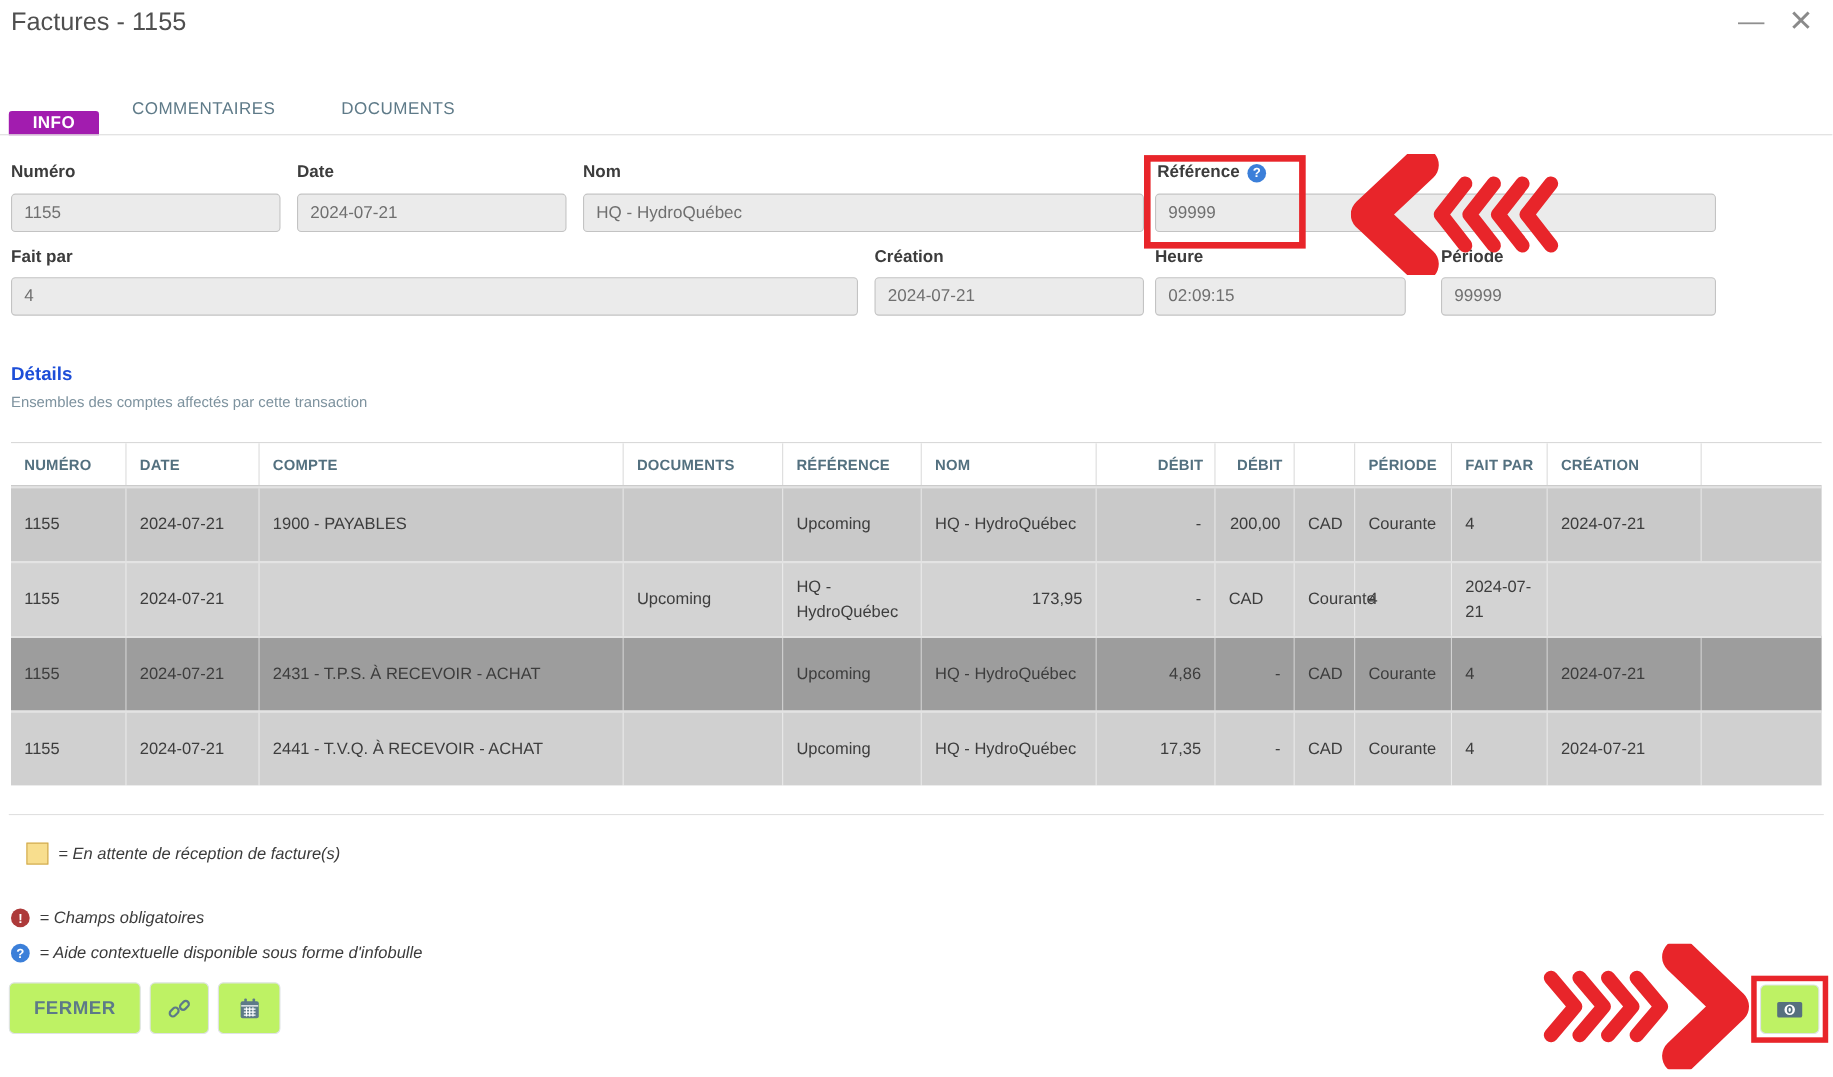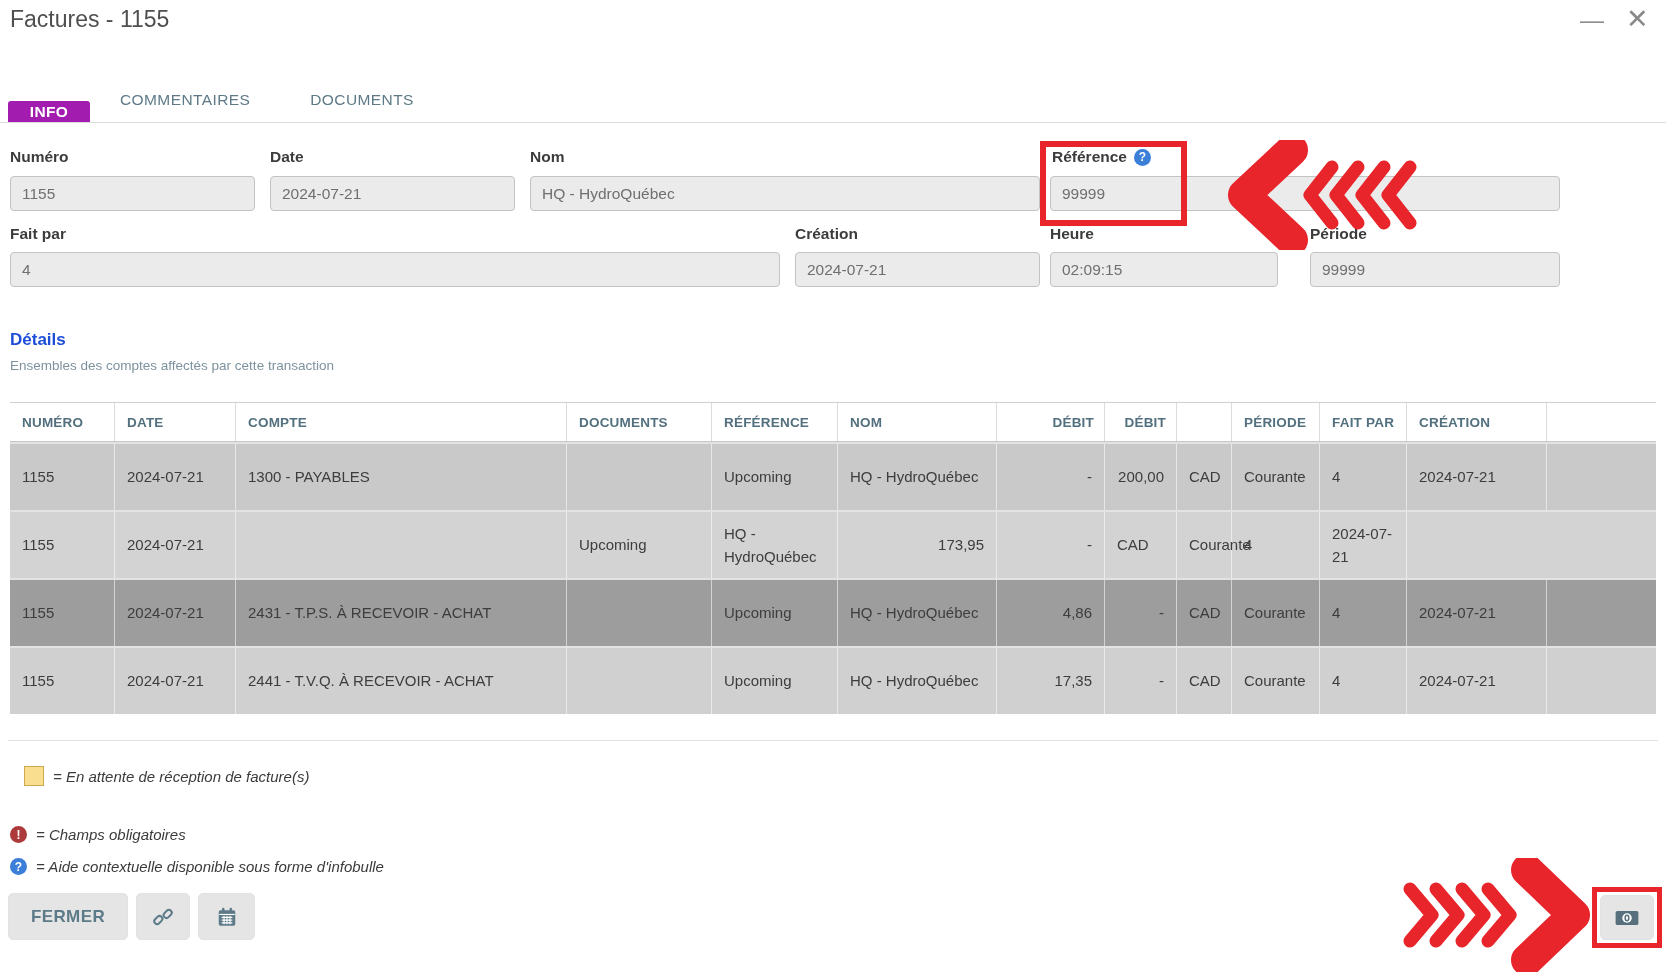--- a/index.html
+++ b/index.html
@@ -54,21 +54,21 @@
 
   
   .legend-line { display:flex; align-items:center; gap:9px; font-size:15px; font-style:italic; color:#3b3b3b; }
   .sq-yellow { width:20px; height:20px; background:#f8de8e; border:1px solid #cfa94f; flex:0 0 auto; }
   .circ { width:17px; height:17px; border-radius:50%; color:#fff; font-size:12px; font-weight:bold;
           font-style:normal; display:flex; align-items:center; justify-content:center; flex:0 0 auto; }
   .circ.red { background:#ad3a3a; }
   .circ.blue { background:#3b7fd9; }
 
   
-  .btn { height:47px; background:#e5e5e5; border:1px solid #dfe3e6; border-radius:5px;
+  .btn { height:47px; background:#bef264; border:1px solid #dfe3e6; border-radius:5px;
          display:flex; align-items:center; justify-content:center; cursor:pointer;
          color:#5d7a88; font-size:17px; font-weight:bold; letter-spacing:.4px; }
 
   
   .anno-box { border:6px solid #e8252a; background:transparent; pointer-events:none; }
   .anno-box-thin { border:5px solid #e8252a; background:transparent; pointer-events:none; }
   .anno-arrow { filter:blur(.6px); pointer-events:none; }
 
   svg { display:block; }
 </style>
@@ -140,21 +140,21 @@
     <div class="th"></div>
     <div class="th">PÉRIODE</div>
     <div class="th">FAIT PAR</div>
     <div class="th">CRÉATION</div>
     <div class="th"></div>
   </div>
 
   <div class="trow tr bg0">
     <div class="td">1155</div>
     <div class="td">2024-07-21</div>
-    <div class="td">1300 - PAYABLES</div>
+    <div class="td">1900 - PAYABLES</div>
     <div class="td"></div>
     <div class="td">Upcoming</div>
     <div class="td">HQ - HydroQuébec</div>
     <div class="td num">-</div>
     <div class="td num">200,00</div>
     <div class="td">CAD</div>
     <div class="td">Courante</div>
     <div class="td">4</div>
     <div class="td">2024-07-21</div>
     <div class="td"></div>

